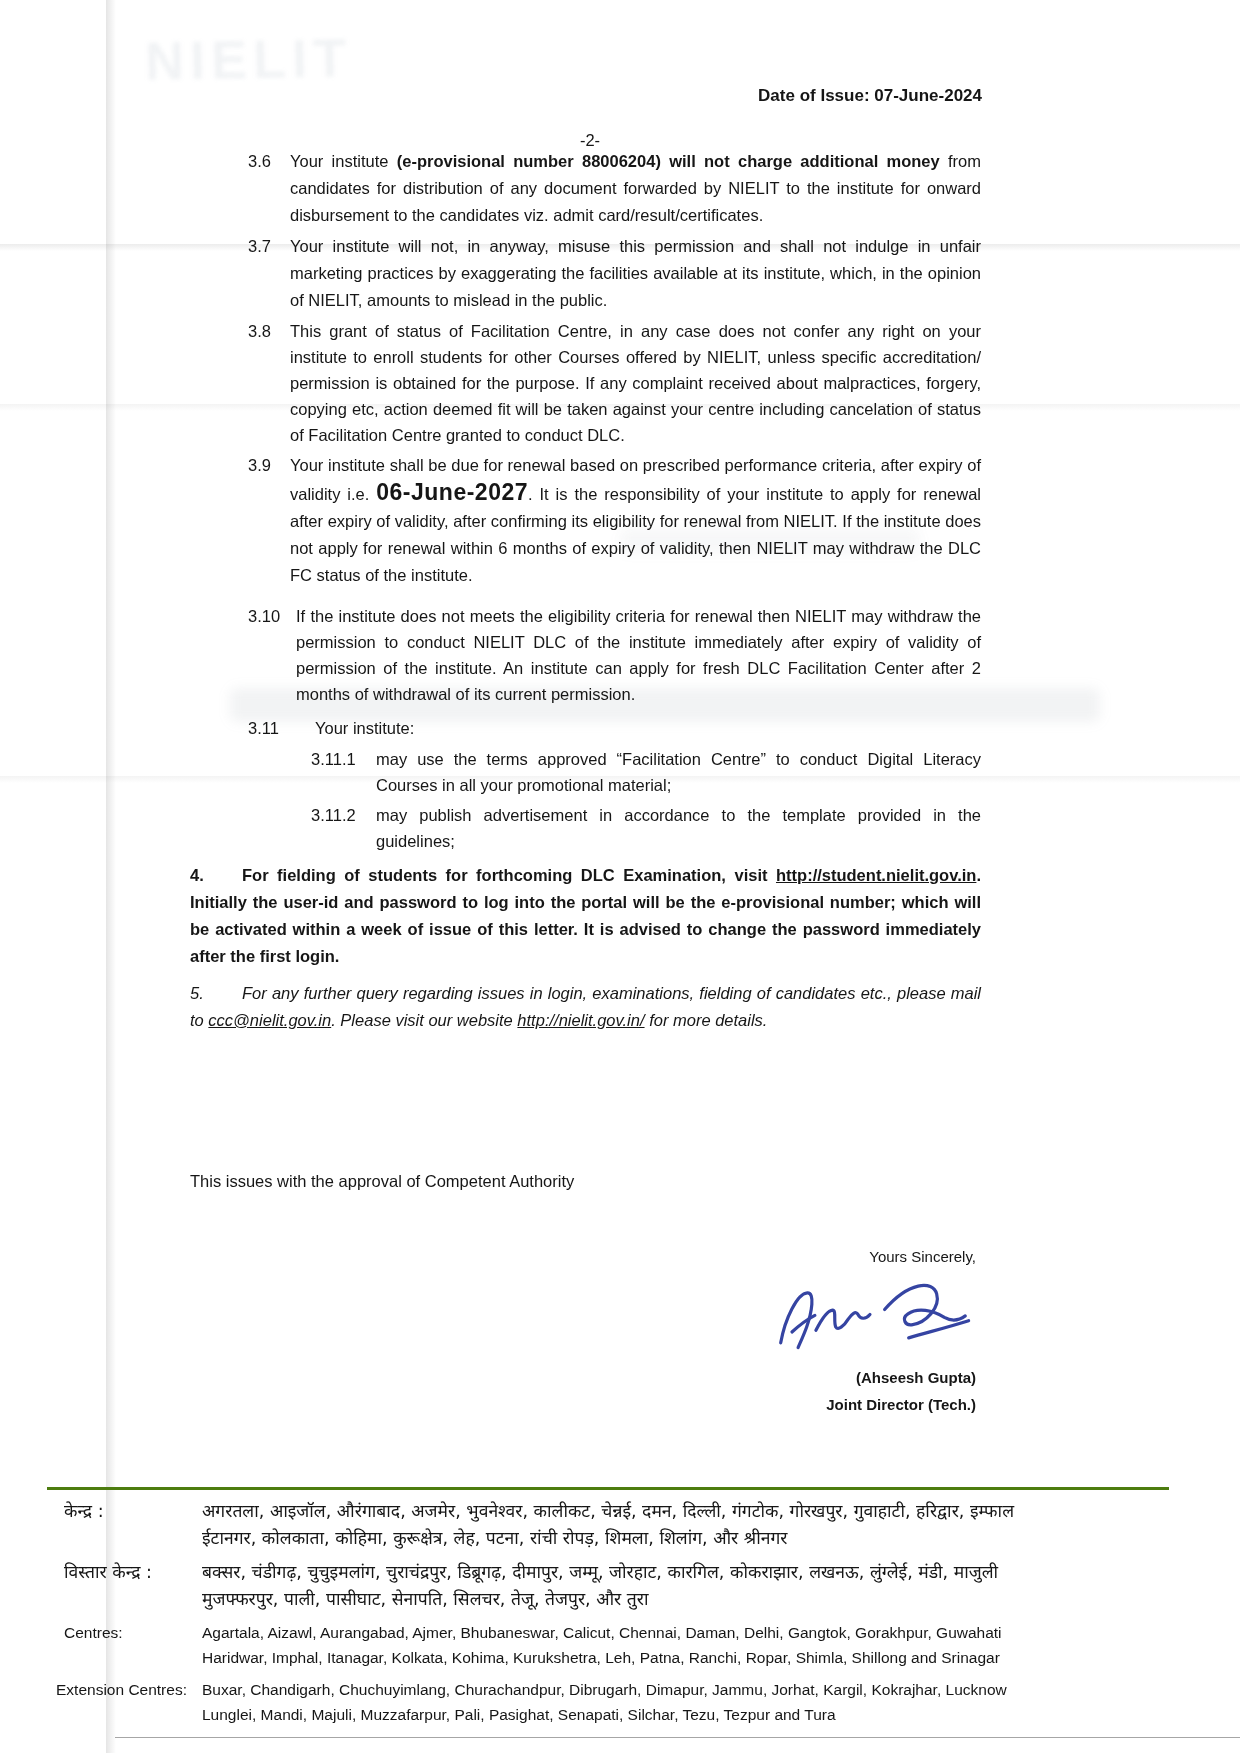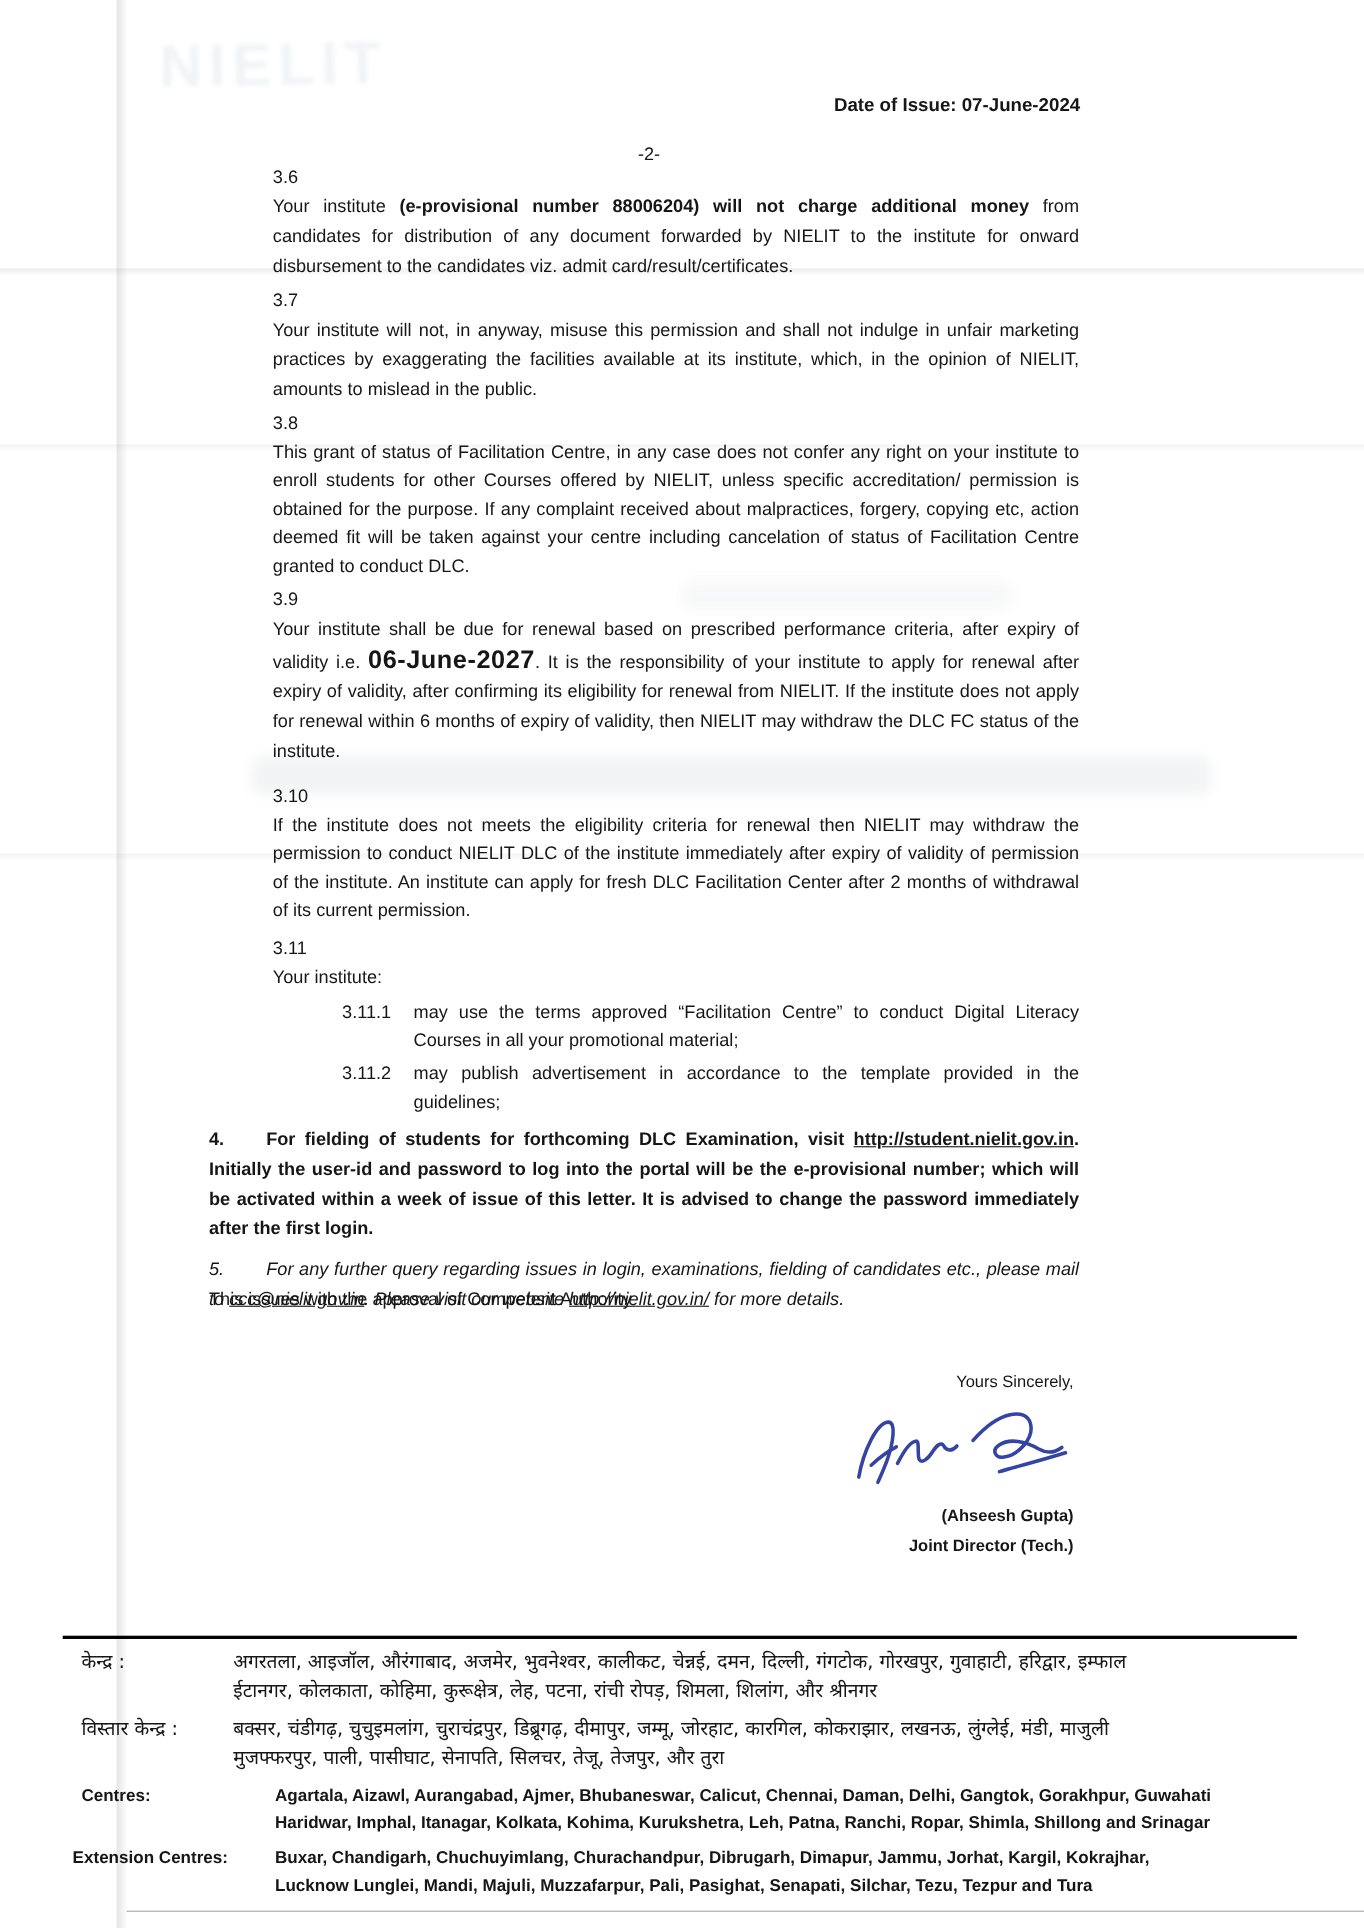--- a/index.html
+++ b/index.html
@@ -22,48 +22,48 @@
   }
   .date-issue{
     position:absolute;top:86px;right:258px;
     font-size:17px;font-weight:bold;
   }
   .page-num{
     position:absolute;top:131px;left:560px;width:60px;text-align:center;
     font-size:16.5px;
   }
   .doc{position:absolute;left:190px;top:148px;width:791px;font-size:16.5px;line-height:27px;}
-  .clause{display:flex;margin:0 0 4px 58px;text-align:justify;flex-direction:column;}
+  .clause{display:flex;margin:0 0 4px 58px;text-align:justify;}
   .clause .cnum{flex:none;width:42px;}
   .clause.wide-num .cnum{width:48px;}
   .clause .cbody{flex:1;}
   .clause-310{margin-top:14px;line-height:26px;}
   .clause-311{margin-top:8px;}
   .subclause{display:flex;margin:0 0 4px 121px;text-align:justify;line-height:26px;}
   .subclause .cnum{flex:none;width:65px;}
   .subclause .cbody{flex:1;}
   .bigdate{font-size:23px;font-weight:bold;letter-spacing:0.5px;}
   .para{margin:8px 0 0 0;text-align:justify;}
   .para .pnum{display:inline-block;width:52px;}
   .para.bold{font-weight:bold;}
   .para-5{margin-top:10px;font-style:italic;}
   a.doclink{color:inherit;text-decoration:underline;}
   .approval{position:absolute;left:190px;top:1172px;font-size:16.5px;}
   .closing{position:absolute;right:264px;top:1243px;text-align:right;font-size:15px;line-height:27px;}
   .sig-wrap{margin:6px -14px 2px 0;}
   .sig-name,.sig-title{font-weight:bold;}
   .footer{
-    position:absolute;left:57px;top:1487px;width:1122px;
-    border-top:3px solid #000000;padding-top:8px;
+    position:absolute;left:47px;top:1487px;width:1122px;
+    border-top:3px solid #4d7c0f;padding-top:8px;
   }
   .frow{display:flex;margin-bottom:7px;}
   .frow .flabel{flex:none;width:138px;padding-left:17px;}
   .frow .fvalue{width:852px;}
   .frow.hindi{font-size:17.5px;line-height:27px;font-family:"DejaVu Sans", sans-serif;}
-  .frow.eng{font-size:15.5px;line-height:25px;font-weight:bold;gap:38px;}
+  .frow.eng{font-size:15.5px;line-height:25px;font-weight:normal;}
   .frow.eng .flabel{padding-left:17px;}
   .frow.ext .flabel{padding-left:9px;width:146px;}
   .bottom-line{position:absolute;left:115px;top:1737px;width:1125px;height:1px;background:rgba(0,0,0,0.35);}
 </style>
 </head>
 <body>
 
 <div class="page">
 
   <div class="left-edge"></div>

